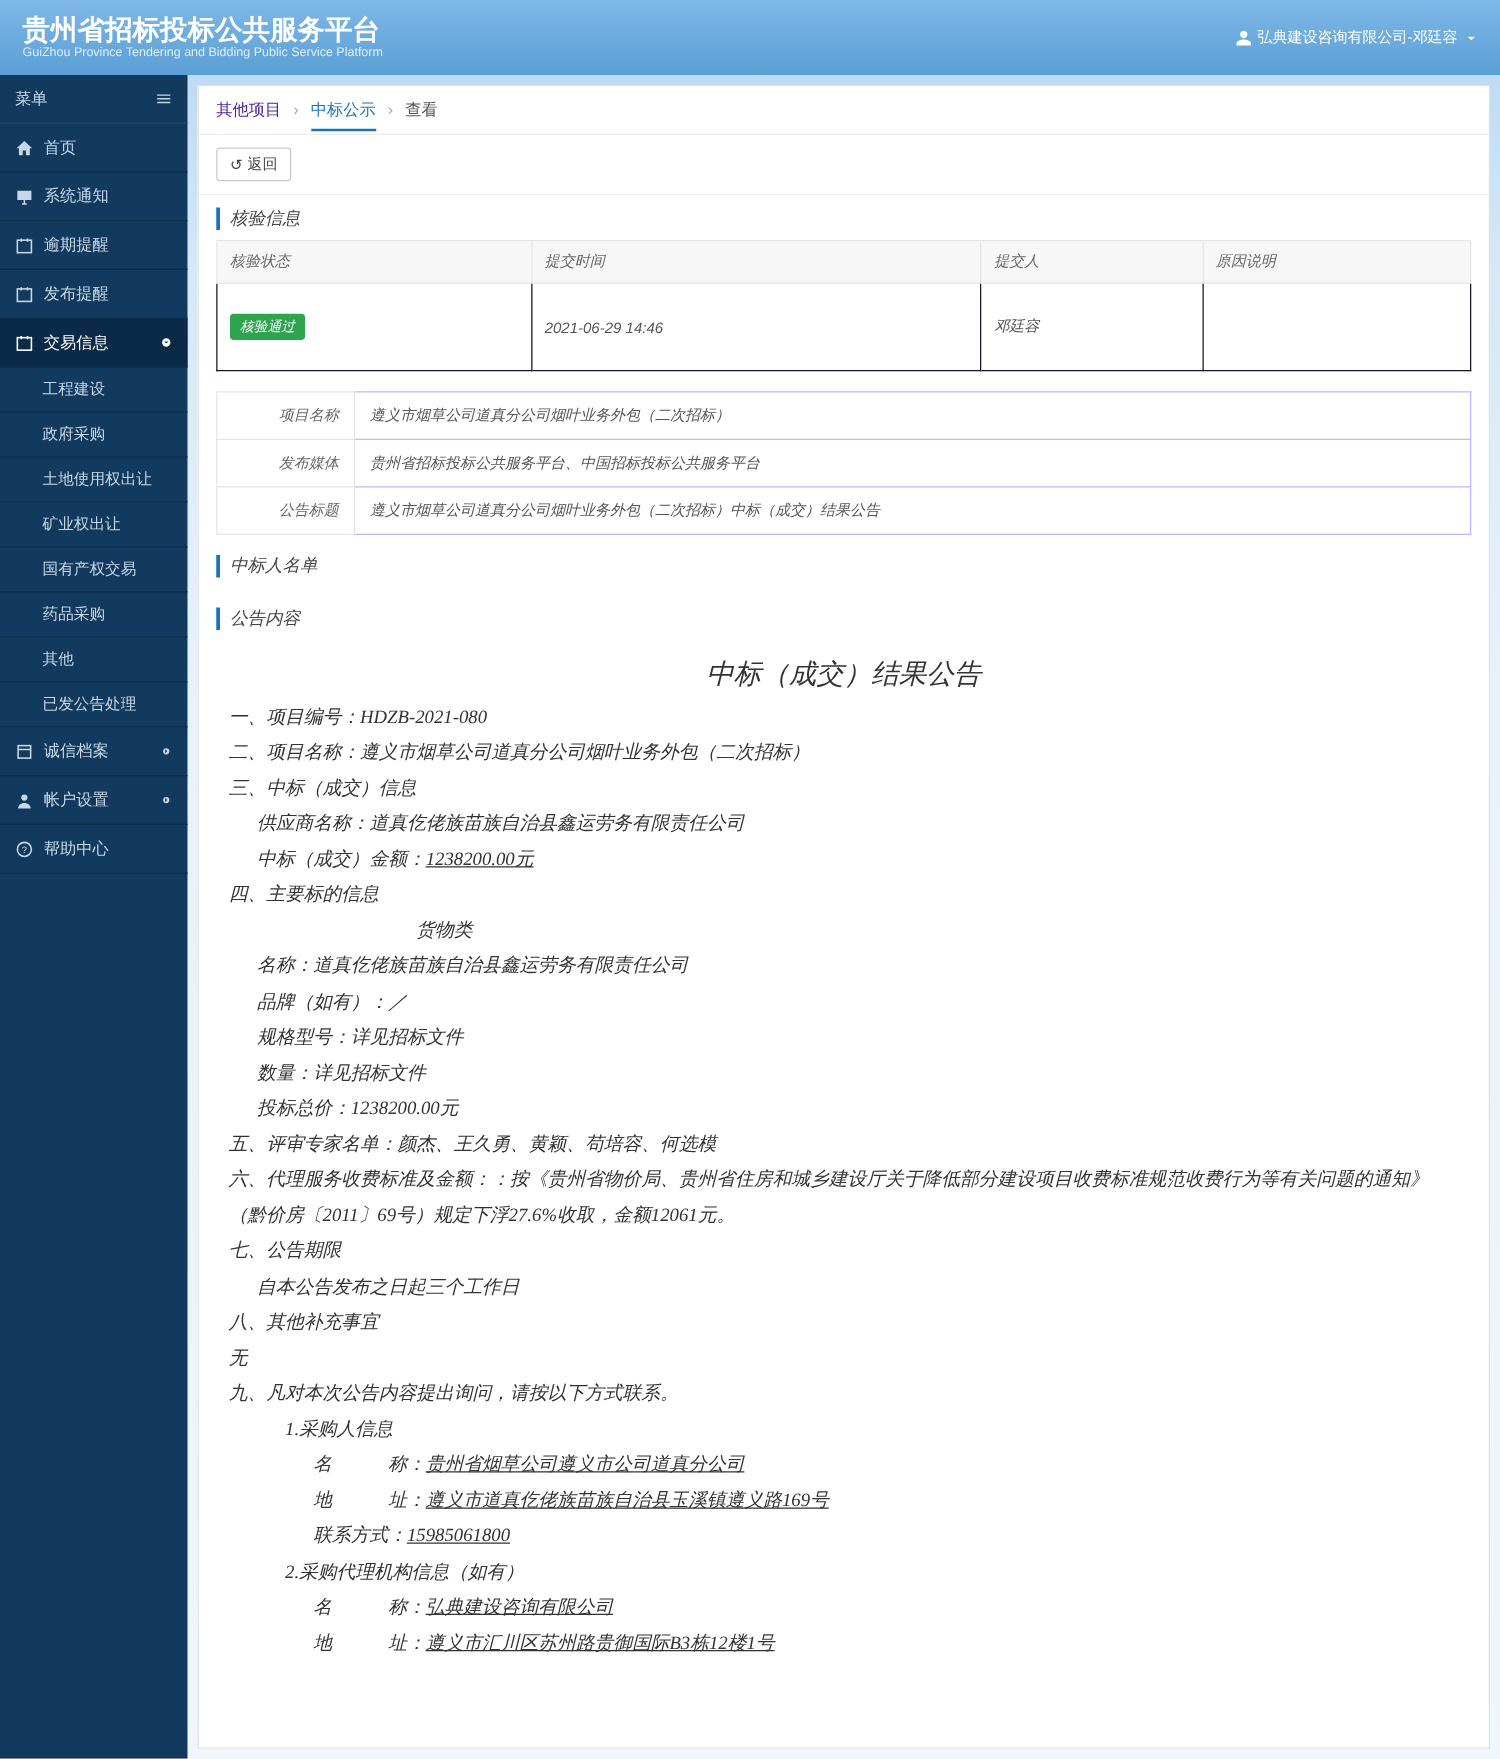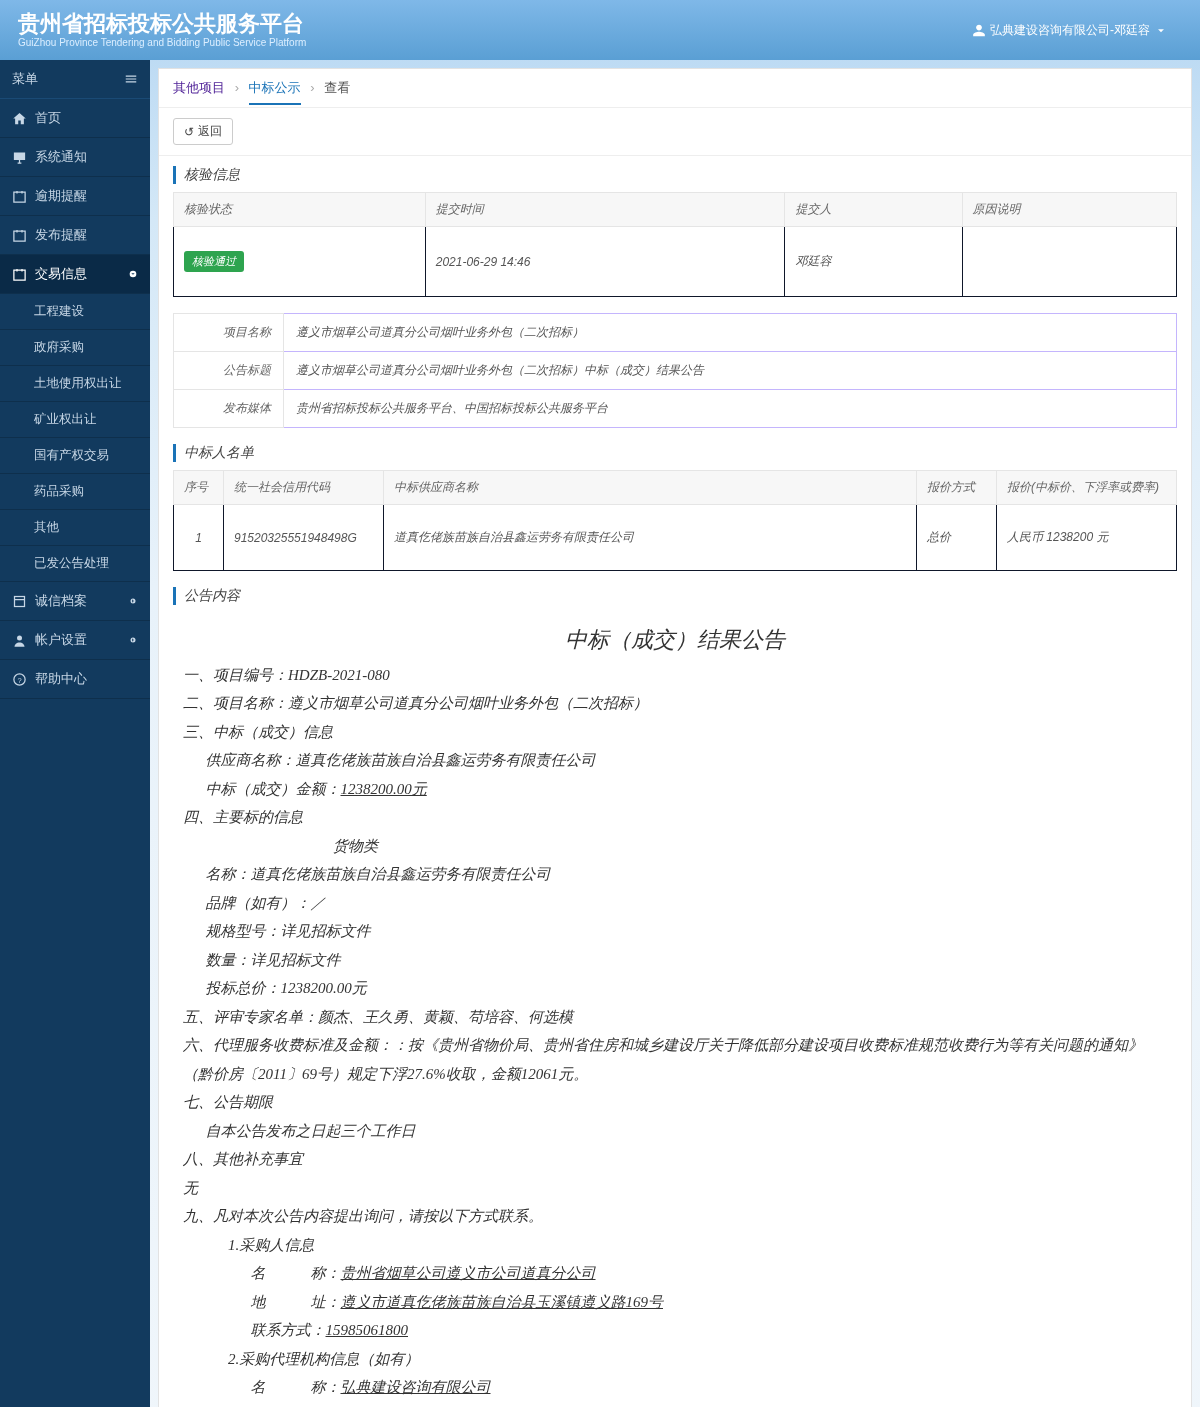--- a/index.html
+++ b/index.html
@@ -16,21 +16,21 @@
     background: linear-gradient(to bottom, #7fb8e8, #5a9fd4);
     color: #fff;
     display: flex;
     align-items: center;
     padding: 0 18px;
     position: relative;
   }
   .logo-title { font-size: 22px; font-weight: bold; line-height: 1.1; }
   .logo-sub { font-size: 10px; color: #dbeeff; }
   .user-area {
-    position: absolute; right: 32px; top: 50%; transform: translateY(-50%);
+    position: absolute; right: 16px; top: 50%; transform: translateY(-50%);
     font-size: 12px; display: flex; align-items: center; gap: 4px;
     cursor: pointer;
   }
   .user-area svg { width: 14px; height: 14px; fill: #fff; }
   .layout { display: flex; }
   .sidebar {
     width: 150px;
     background: #123a5e;
     color: #c7d7e6;
     min-height: 1347px;
@@ -257,51 +257,33 @@
       </div>
 
       <div class="panel">
         <table class="kv">
           <tbody>
               <tr>
                 <td class="k">项目名称</td>
                 <td class="v">遵义市烟草公司道真分公司烟叶业务外包（二次招标）</td>
               </tr>
           <tr>
+                <td class="k">发布媒体</td>
+                <td class="v">贵州省招标投标公共服务平台、中国招标投标公共服务平台</td>
+              </tr>
+          <tr>
                 <td class="k">公告标题</td>
                 <td class="v">遵义市烟草公司道真分公司烟叶业务外包（二次招标）中标（成交）结果公告</td>
               </tr>
-          <tr>
-                <td class="k">发布媒体</td>
-                <td class="v">贵州省招标投标公共服务平台、中国招标投标公共服务平台</td>
-              </tr>
         </tbody>
           </table>
       </div>
 
       <div class="panel">
         <div class="panel-title">中标人名单</div>
-        <table class="grid">
-          <tbody>
-              <tr>
-            <th style="width:50px">序号</th>
-            <th style="width:160px">统一社会信用代码</th>
-            <th>中标供应商名称</th>
-            <th style="width:80px">报价方式</th>
-            <th style="width:180px">报价(中标价、下浮率或费率)</th>
-          </tr>
-          <tr>
-            <td style="text-align:center">1</td>
-            <td>91520325551948498G</td>
-            <td>道真仡佬族苗族自治县鑫运劳务有限责任公司</td>
-            <td>总价</td>
-            <td>人民币 1238200 元</td>
-          </tr>
-        </tbody>
-          </table>
       </div>
 
       <div class="panel">
         <div class="panel-title">公告内容</div>
         <div class="notice">
           <div class="notice-title">中标（成交）结果公告</div>
           <div>一、项目编号：HDZB-2021-080</div>
           <div>二、项目名称：遵义市烟草公司道真分公司烟叶业务外包（二次招标）</div>
           <div>三、中标（成交）信息</div>
           <div class="indent1">供应商名称：道真仡佬族苗族自治县鑫运劳务有限责任公司</div>

